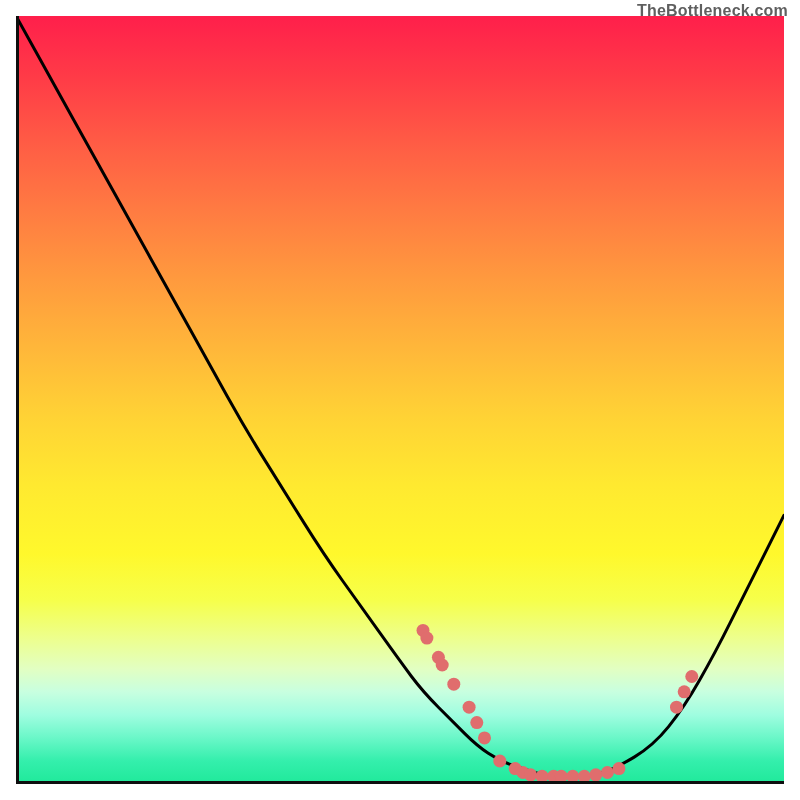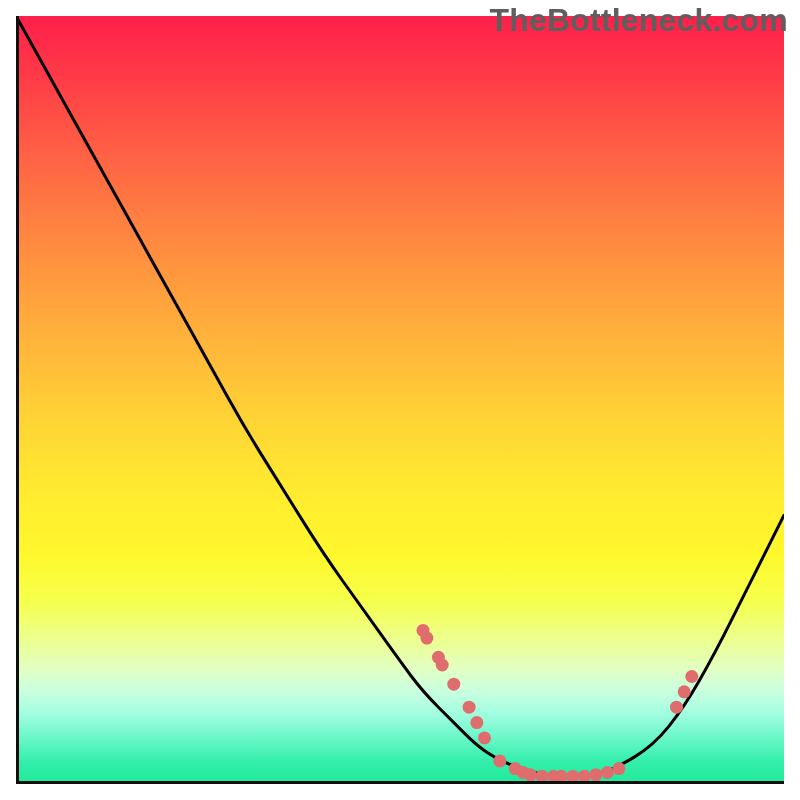--- a/index.html
+++ b/index.html
@@ -13,21 +13,21 @@
   }
   .chart-container {
     position: relative;
     width: 800px;
     height: 800px;
   }
   .watermark {
     position: absolute;
     top: 2px;
     right: 12px;
-    font-size: 32px;
+    font-size: 16px;
     font-weight: bold;
     color: #5f5f5f;
     letter-spacing: 0.2px;
     z-index: 10;
     text-align: center;
   }
   .plot-area {
     position: absolute;
     left: 16px;
     top: 16px;

